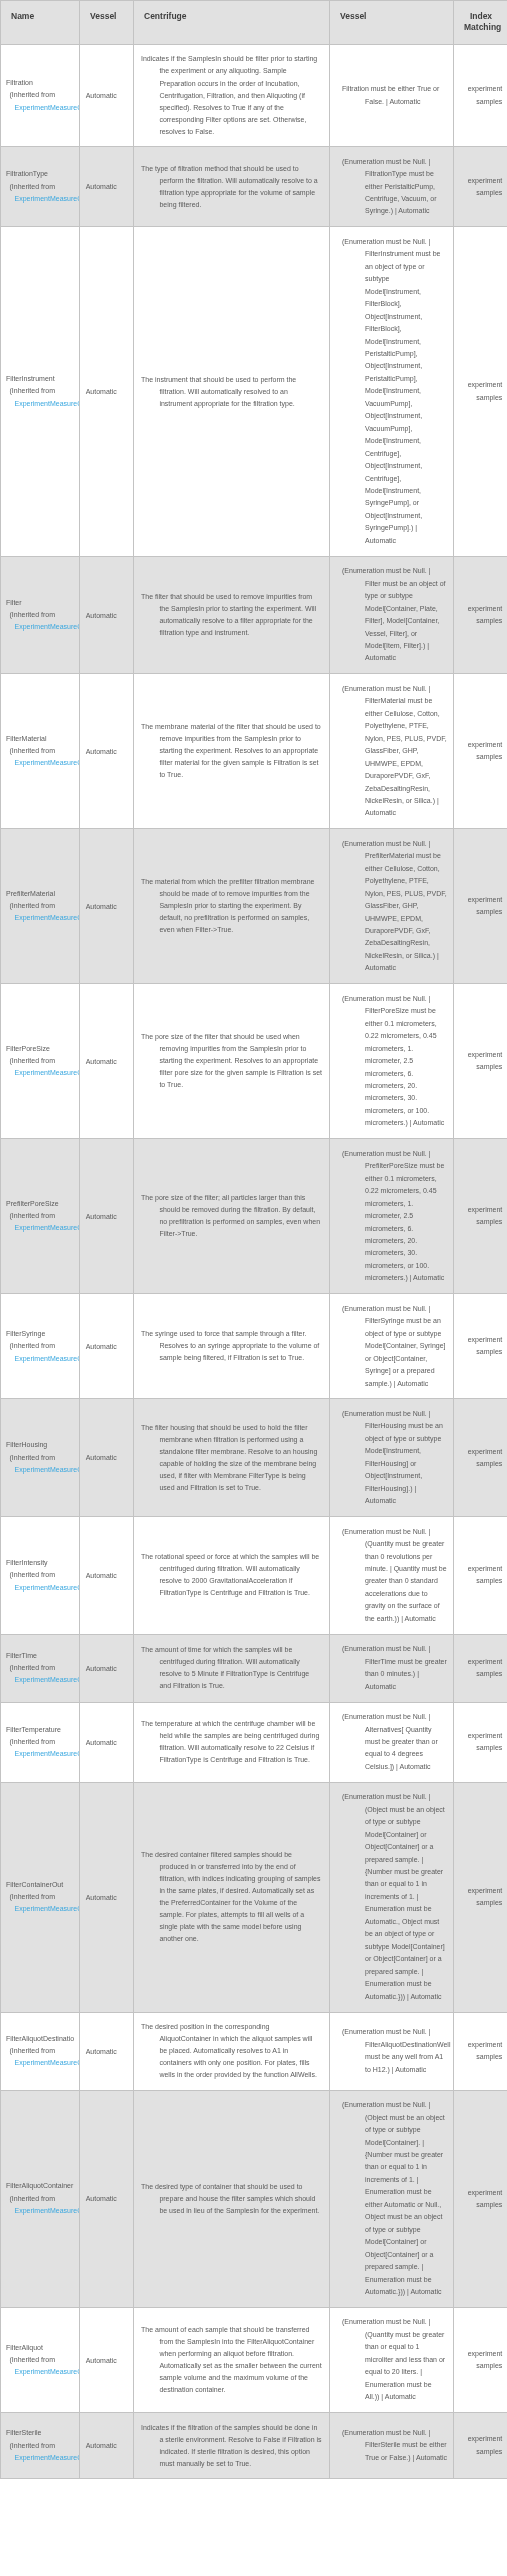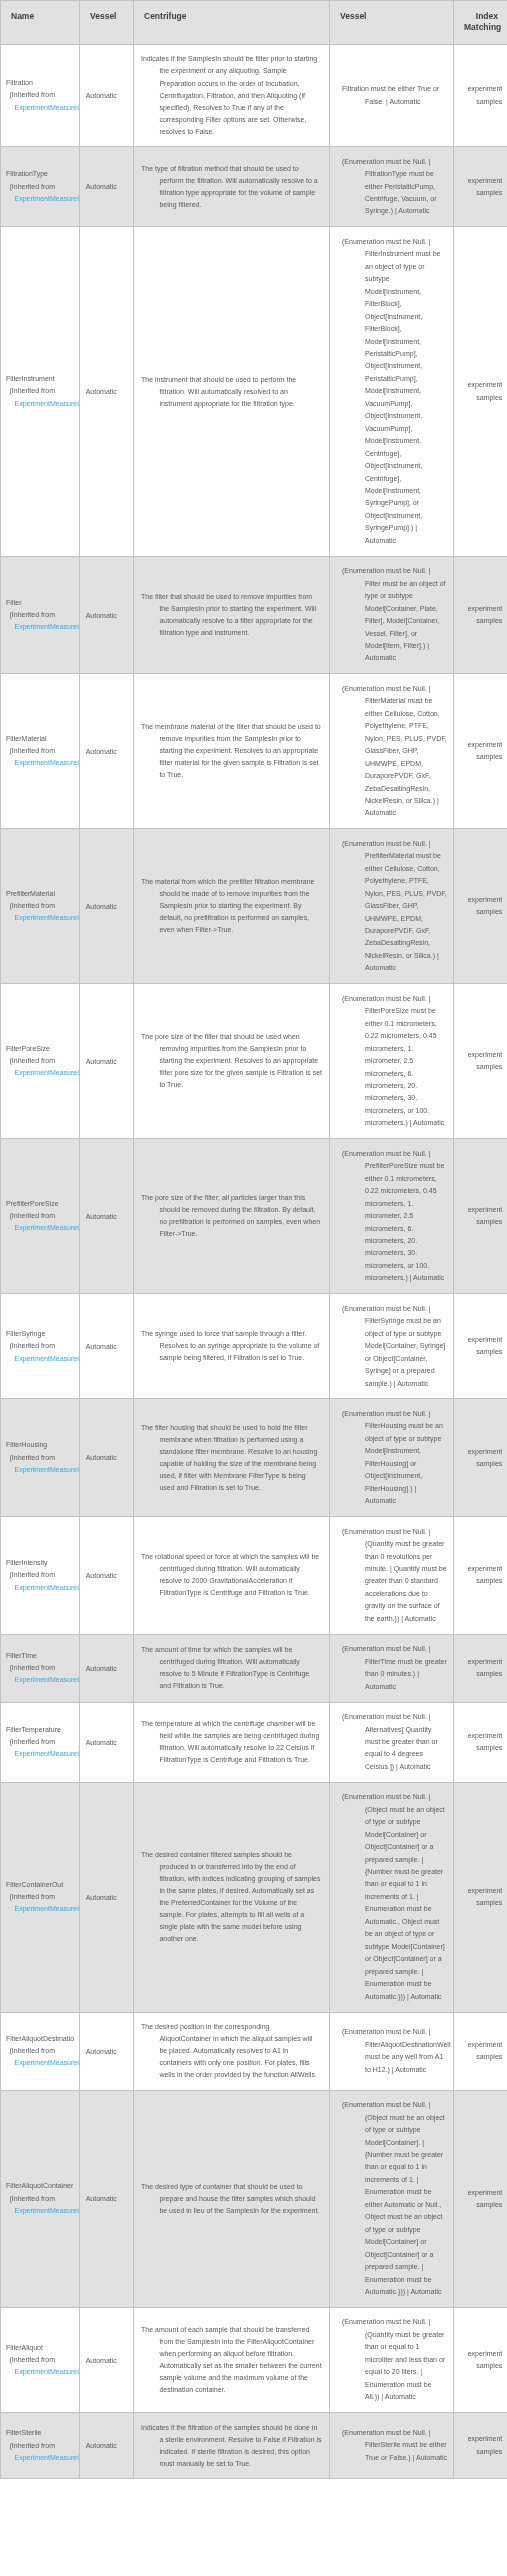--- a/index.html
+++ b/index.html
@@ -1,21 +1,21 @@
 <!DOCTYPE html>
 <html style="font-size:11.3px"><head>
 <meta charset="utf-8">
 <style>
   html,body{margin:0;padding:0;background:#fff;}
   body{width:508px;font-family:"Liberation Sans","DejaVu Sans",sans-serif;-webkit-font-smoothing:antialiased;}
   table{width:508px;border-collapse:collapse;table-layout:fixed;border:0.7px solid #a9a9a9;}
   col.c1{width:79px}col.c2{width:54px}col.c3{width:196px}col.c4{width:124px}col.c5{width:55px}
   th,td{border:0.7px solid #c3c3c3;vertical-align:middle;font-size:7px;color:#5b5b5b;overflow:hidden;}
   thead th{background:#e1e1e1;color:#3f3f3f;font-size:8.5px;font-weight:bold;text-align:left;padding:10px 10px;vertical-align:top;}
-  thead th.idx{text-align:right;line-height:1.35;}
+  thead th.idx{text-align:center;line-height:1.35;}
   tr.odd td{background:#ffffff;}
   tr.even td{background:#e1e1e1;}
   td.c-name{padding:7px 0 7px 5px;line-height:1.75;}
   td.c-name .nm{white-space:nowrap;}
   td.c-name .inh{padding-left:3.5px;white-space:nowrap;}
   td.c-name .lnk{padding-left:8.5px;white-space:nowrap;color:#39a7df;cursor:pointer;}
   td.c-def{padding:7px 4.2px 7px 5.7px;}
   td.c-desc{padding:8.5px 7px;}
   td.c-desc .hang{padding-left:18.4px;text-indent:-18.4px;line-height:1.72;}
   td.c-pat{padding:8.5px 5.7px 8.5px 7px;}

